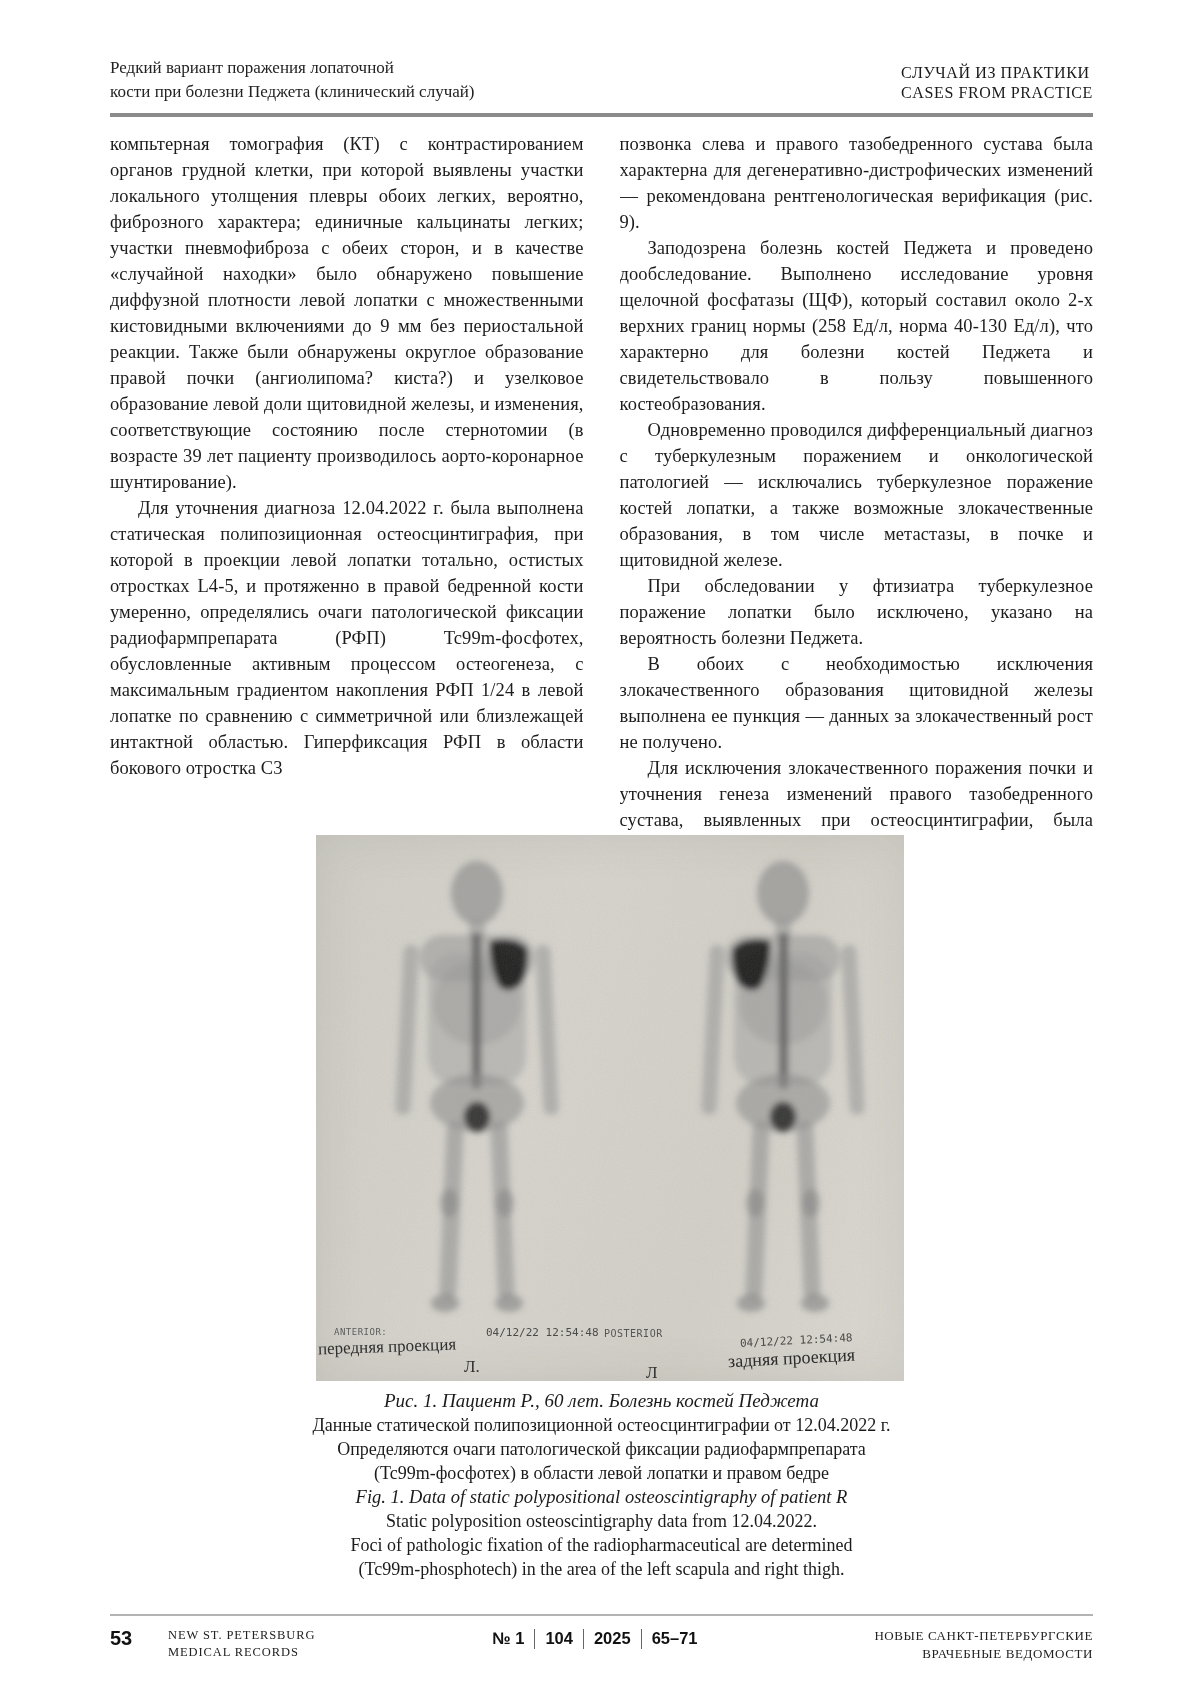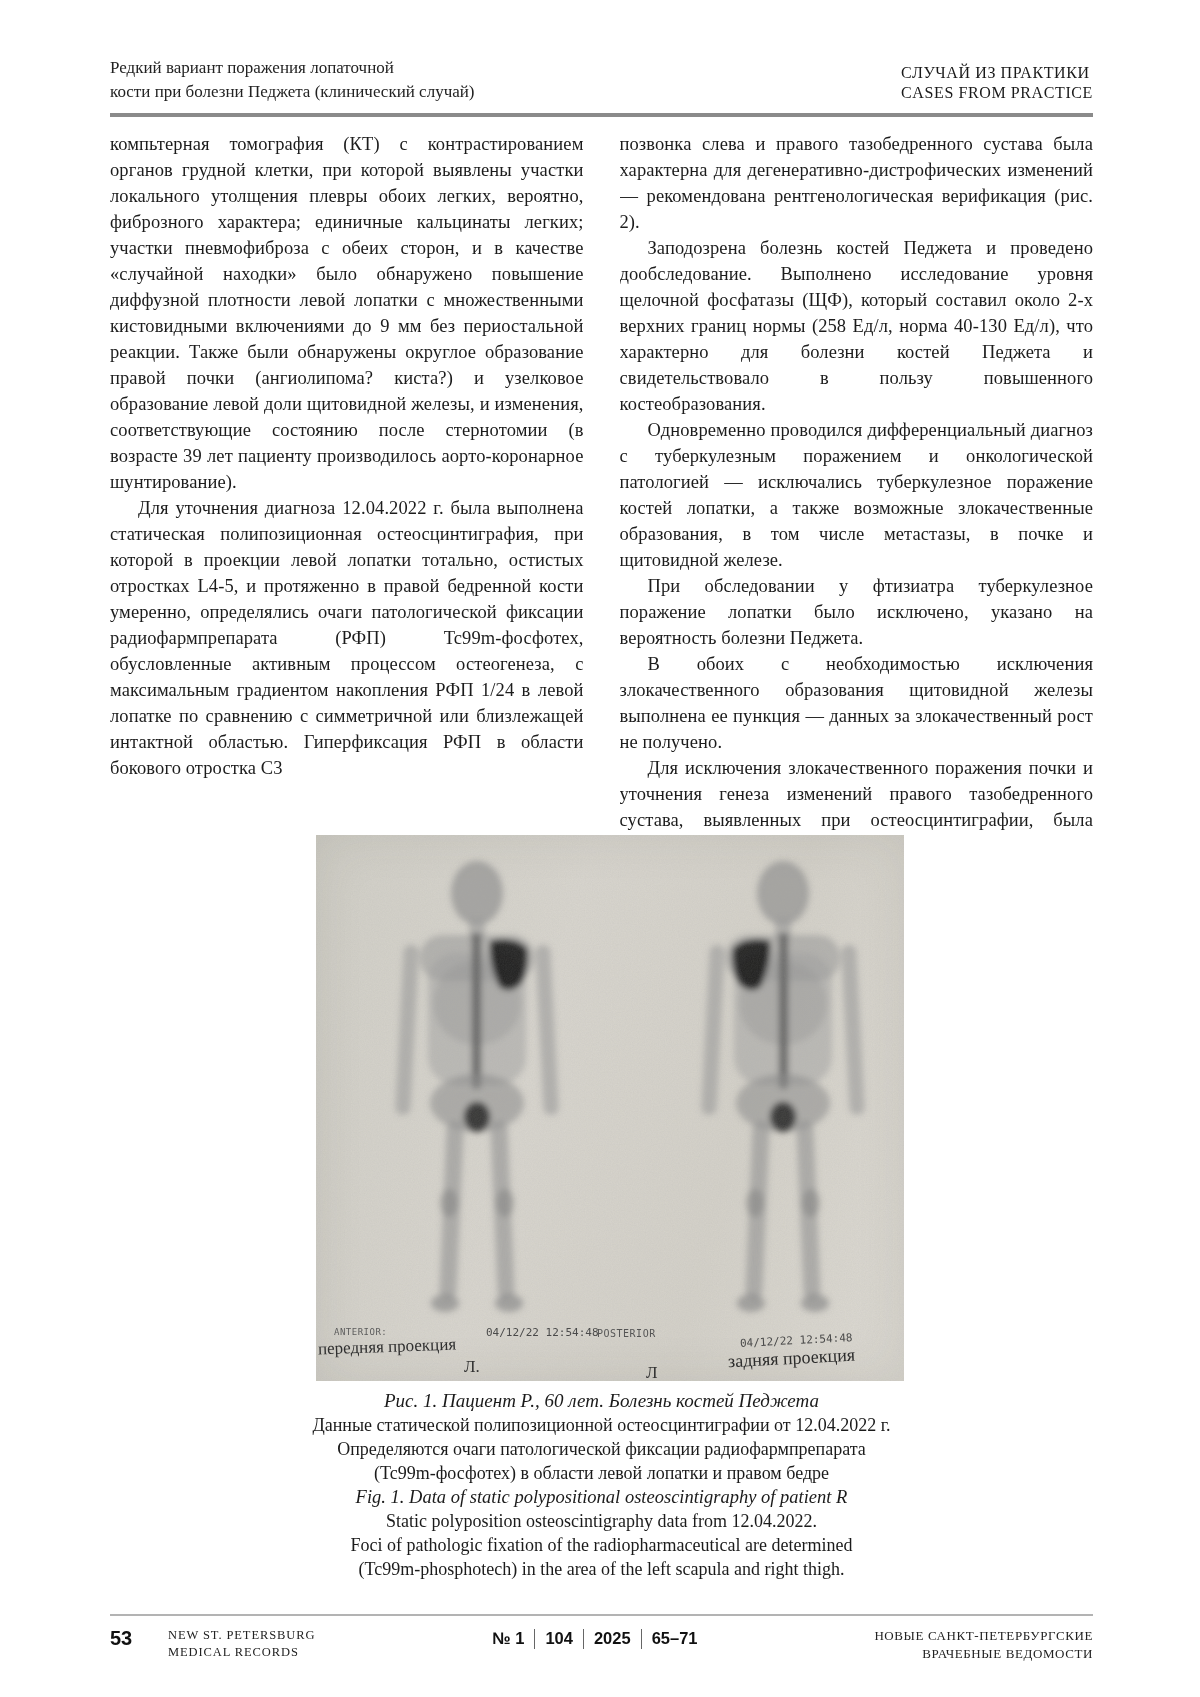--- a/index.html
+++ b/index.html
@@ -33,21 +33,21 @@
     box-shadow:inset 0 0 50px rgba(60,60,50,.10);
   }
   .scan{position:absolute;top:16px;width:230px;height:470px;}
   .scan.anterior{left:46px;}
   .scan.posterior{left:352px;}
   .grain{position:absolute;inset:0;width:100%;height:100%;pointer-events:none;}
   .ph-label{position:absolute;white-space:nowrap;color:#3d3d3d;}
   .lab-anterior{left:18px;top:492px;font:9px "DejaVu Sans Mono",monospace;letter-spacing:.5px;color:#5c5c5c;}
   .lab-front-ru{left:2px;top:502px;font:17px "Liberation Serif",serif;transform:rotate(-2deg);color:#2f2f2f;}
   .lab-ts-left{left:170px;top:491px;font:11px "DejaVu Sans Mono",monospace;color:#4a4a4a;}
-  .lab-posterior{left:281px;top:493px;font:10px "DejaVu Sans Mono",monospace;letter-spacing:.5px;color:#555;}
+  .lab-posterior{left:288px;top:493px;font:10px "DejaVu Sans Mono",monospace;letter-spacing:.5px;color:#555;}
   .lab-ts-right{left:424px;top:499px;font:11px "DejaVu Sans Mono",monospace;transform:rotate(-3deg);color:#4a4a4a;}
   .lab-back-ru{left:412px;top:513px;font:18px "Liberation Serif",serif;transform:rotate(-3deg);color:#2c2c2c;}
   .lab-l-left{left:148px;top:522px;font:17px "Liberation Serif",serif;color:#333;}
   .lab-l-right{left:330px;top:528px;font:17px "Liberation Serif",serif;color:#333;}
   
   .caption{margin-top:8px;text-align:center;line-height:24px;flex:none;}
   .cap-title{font-style:italic;font-size:19px;color:#1b1b1b;}
   .cap-line{font-size:18px;color:#1b1b1b;}
   .cap-title-en{font-style:italic;font-size:18.5px;color:#1b1b1b;}
   
@@ -77,21 +77,21 @@
     </div>
   </div>
   <div class="hdr-rule"></div>
 
   <div class="columns">
     <div class="col">
         <p>компьтерная томография (КТ) с контрастированием органов грудной клетки, при которой выявлены участки локального утолщения плевры обоих легких, вероятно, фиброзного характера; единичные кальцинаты легких; участки пневмофиброза с обеих сторон, и в качестве «случайной находки» было обнаружено повышение диффузной плотности левой лопатки с множественными кистовидными включениями до 9 мм без периостальной реакции. Также были обнаружены округлое образование правой почки (ангиолипома? киста?) и узелковое образование левой доли щитовидной железы, и изменения, соответствующие состоянию после стернотомии (в возрасте 39 лет пациенту производилось аорто-коронарное шунтирование).</p>
         <p class="indent">Для уточнения диагноза 12.04.2022 г. была выполнена статическая полипозиционная остеосцинтиграфия, при которой в проекции левой лопатки тотально, остистых отростках L4-5, и протяженно в правой бедренной кости умеренно, определялись очаги патологической фиксации радиофармпрепарата (РФП) Tc99m-фосфотех, обусловленные активным процессом остеогенеза, с максимальным градиентом накопления РФП 1/24 в левой лопатке по сравнению с симметричной или близлежащей интактной областью. Гиперфиксация РФП в области бокового отростка С3</p>
       </div>
     <div class="col">
-        <p>позвонка слева и правого тазобедренного сустава была характерна для дегенеративно-дистрофических изменений — рекомендована рентгенологическая верификация (рис. 2).</p>
+        <p>позвонка слева и правого тазобедренного сустава была характерна для дегенеративно-дистрофических изменений — рекомендована рентгенологическая верификация (рис. 9).</p>
         <p class="indent">Заподозрена болезнь костей Педжета и проведено дообследование. Выполнено исследование уровня щелочной фосфатазы (ЩФ), который составил около 2-х верхних границ нормы (258 Ед/л, норма 40-130 Ед/л), что характерно для болезни костей Педжета и свидетельствовало в пользу повышенного костеобразования.</p>
         <p class="indent">Одновременно проводился дифференциальный диагноз с туберкулезным поражением и онкологической патологией — исключались туберкулезное поражение костей лопатки, а также возможные злокачественные образования, в том числе метастазы, в почке и щитовидной железе.</p>
         <p class="indent">При обследовании у фтизиатра туберкулезное поражение лопатки было исключено, указано на вероятность болезни Педжета.</p>
         <p class="indent">В обоих с необходимостью исключения злокачественного образования щитовидной железы выполнена ее пункция — данных за злокачественный рост не получено.</p>
         <p class="indent">Для исключения злокачественного поражения почки и уточнения генеза изменений правого тазобедренного сустава, выявленных при остеосцинтиграфии, была выполнена КТ таза, по</p>
       </div>
   </div>
 
   <div class="figure-wrap">
     <div class="photo">

